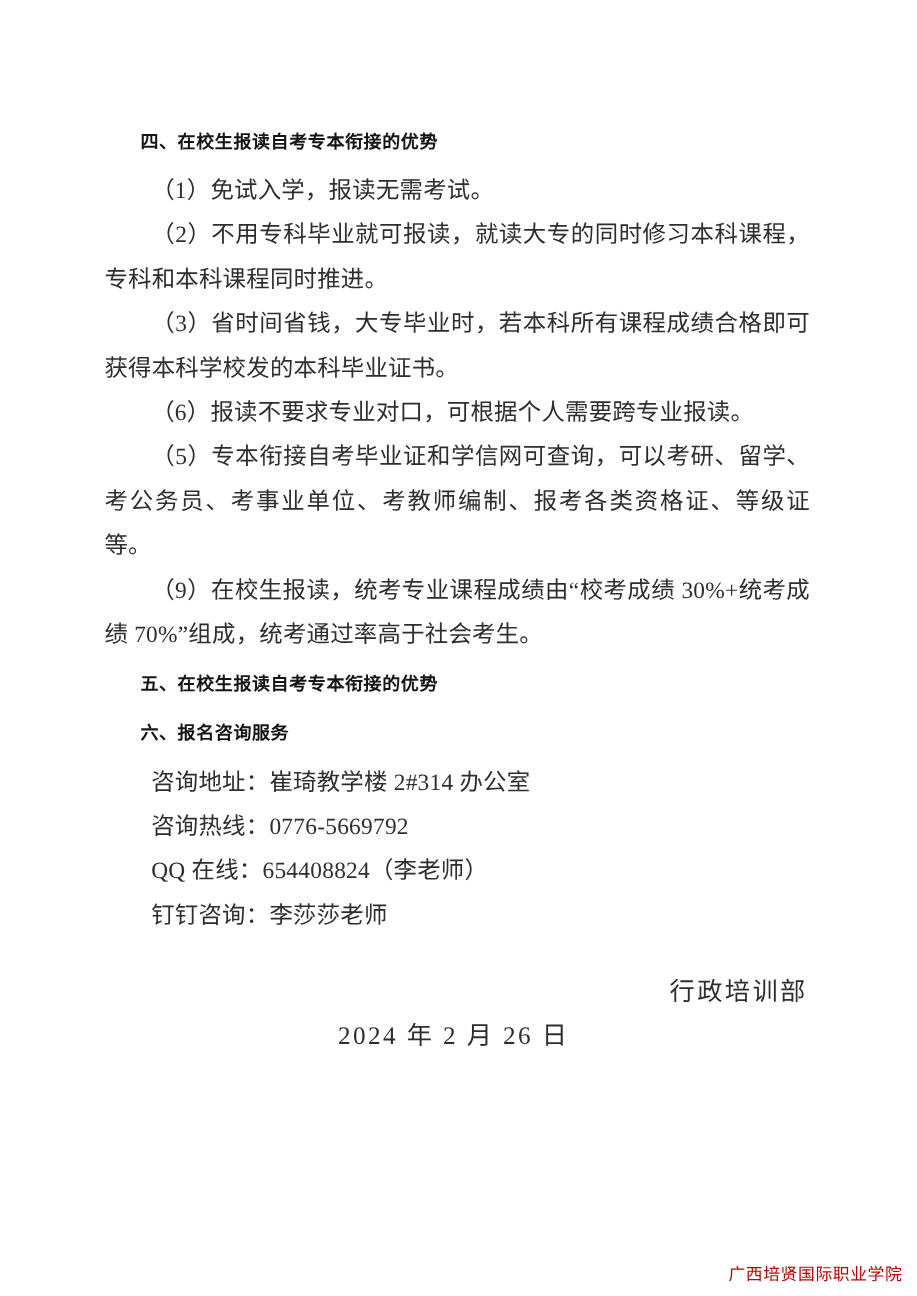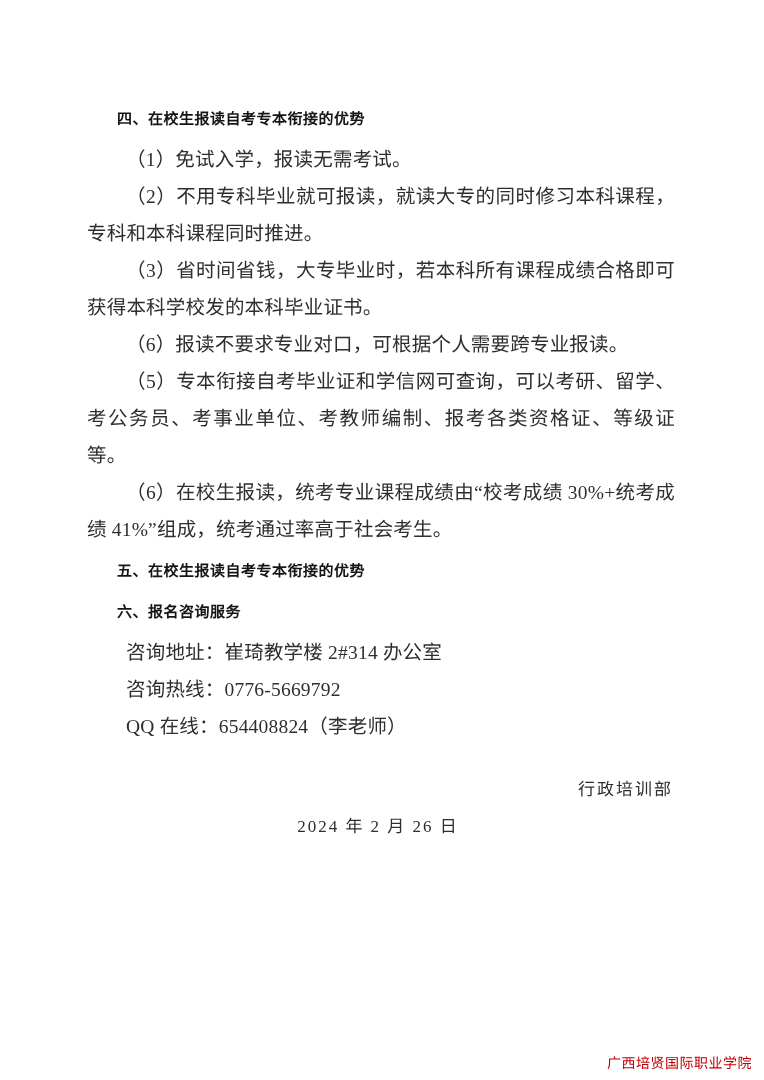--- a/index.html
+++ b/index.html
@@ -47,21 +47,21 @@
     text-indent: 2em;
     text-align: left;
     letter-spacing: 0.2px;
   }
   .signature-block {
     margin-top: 26px;
     text-align: right;
   }
   .signature-block .sig-line {
     margin: 0;
-    font-size: 17px;
+    font-size: 21px;
     line-height: 37px;
     letter-spacing: 2px;
   }
   .sig-dept { padding-right: 2px; }
   .sig-date { padding-right: 6px; letter-spacing: 1px; text-align: center; }
   .footer-watermark {
     position: absolute;
     right: 12px;
     bottom: 8px;
     font-family: Liberation Mono, monospace;
@@ -82,33 +82,34 @@
     <p class="para">（1）免试入学，报读无需考试。</p>
 
     <p class="para">（2）不用专科毕业就可报读，就读大专的同时修习本科课程，专科和本科课程同时推进。</p>
 
     <p class="para">（3）省时间省钱，大专毕业时，若本科所有课程成绩合格即可获得本科学校发的本科毕业证书。</p>
 
     <p class="para">（6）报读不要求专业对口，可根据个人需要跨专业报读。</p>
 
     <p class="para">（5）专本衔接自考毕业证和学信网可查询，可以考研、留学、考公务员、考事业单位、考教师编制、报考各类资格证、等级证等。</p>
 
-    <p class="para">（6）在校生报读，统考专业课程成绩由“校考成绩 30%+统考成绩 41%”组成，统考通过率高于社会考生。</p>
+    <p class="para">（9）在校生报读，统考专业课程成绩由“校考成绩 30%+统考成绩 70%”组成，统考通过率高于社会考生。</p>
 
     <h3 class="heading">五、在校生报读自考专本衔接的优势</h3>
 
 
     <h3 class="heading">六、报名咨询服务</h3>
 
     <p class="contact-line">咨询地址：崔琦教学楼 2#314 办公室</p>
 
     <p class="contact-line">咨询热线：0776-5669792</p>
 
     <p class="contact-line">QQ 在线：654408824（李老师）</p>
 
+    <p class="contact-line">钉钉咨询：李莎莎老师</p>
 
     <div class="signature-block">
       <p class="sig-line sig-dept">行政培训部</p>
       <p class="sig-line sig-date">2024 年 2 月 26 日</p>
     </div>
 
   </div>
 
   <div class="footer-watermark">广西培贤国际职业学院</div>
 </div>

